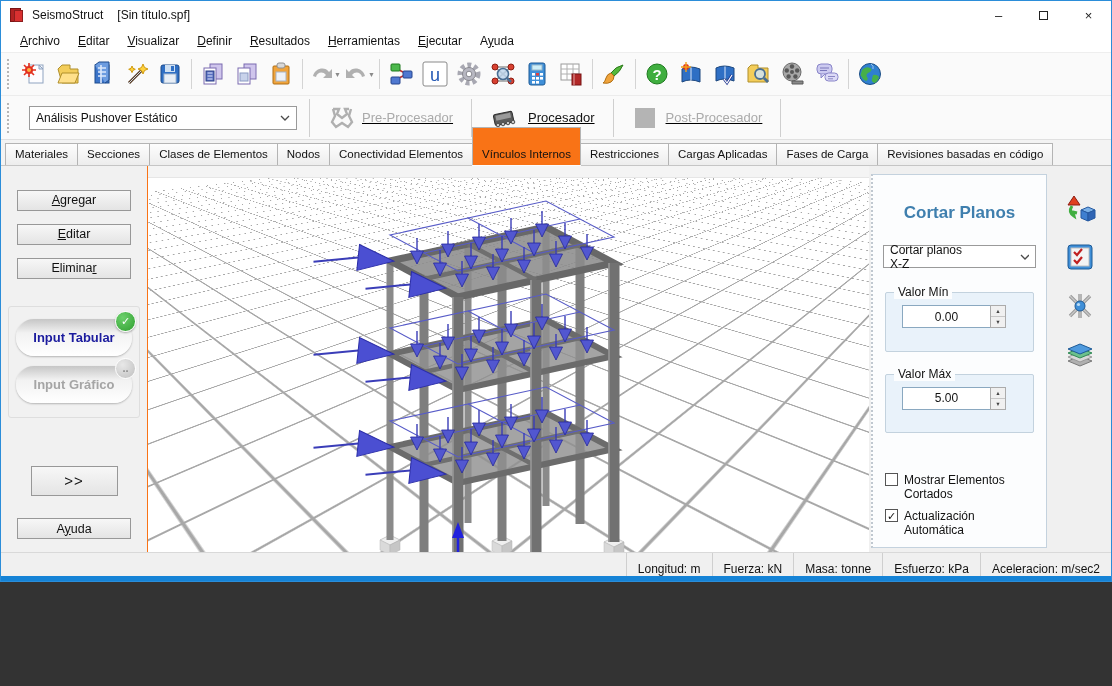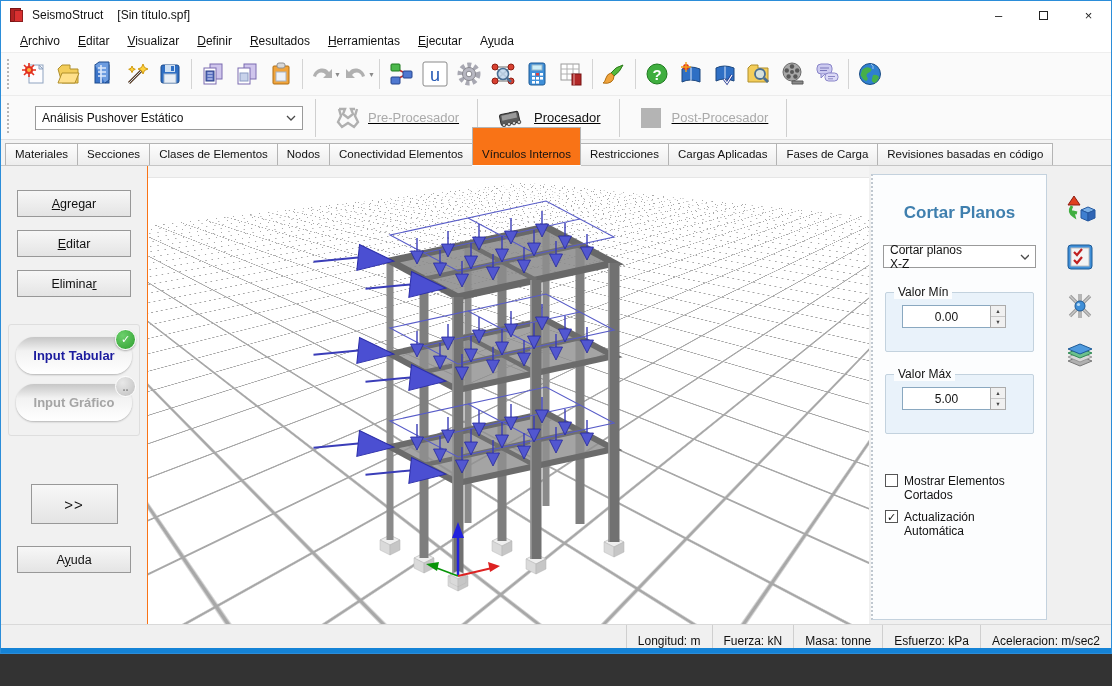--- a/index.html
+++ b/index.html
@@ -1,17 +1,17 @@
 <!DOCTYPE html>
 <html><head>
 <meta charset="utf-8">
 <style>
   html,body{margin:0;padding:0;background:#333;}
   *{box-sizing:border-box;font-family:"Liberation Sans","DejaVu Sans",sans-serif;}
-  .window{position:relative;width:1112px;height:654px;background:#fff;border:1px solid #2b8dd9;display:flex;flex-direction:column;overflow:hidden;}
+  .window{position:relative;width:1112px;height:582px;background:#fff;border:1px solid #2b8dd9;display:flex;flex-direction:column;overflow:hidden;}
   
   .titlebar{height:28px;display:flex;align-items:center;background:#fff;padding-left:8px;flex:0 0 auto;}
   .app-icon{width:16px;height:16px;margin-right:7px;position:relative;flex:0 0 auto;}
   .app-icon .b1{position:absolute;left:1px;top:1px;width:11px;height:14px;background:#b22222;border:1px solid #7a1515;}
   .app-icon .b2{position:absolute;left:5px;top:3px;width:9px;height:12px;background:#d93030;border:1px solid #8d1d1d;}
   .title-text{font-size:12px;color:#111;}
   .title-doc{margin-left:14px;}
   .win-controls{margin-left:auto;display:flex;align-items:center;height:100%;}
   .win-btn{width:45px;height:100%;display:flex;align-items:center;justify-content:center;font-size:13px;color:#222;}
   .win-btn.max span{display:block;width:9px;height:9px;border:1px solid #222;}
@@ -21,21 +21,21 @@
   .accel{text-decoration:underline;}
   
   .toolbar{height:43px;background:#fafafa;display:flex;align-items:center;border-bottom:1px solid #ececec;flex:0 0 auto;padding-left:4px;}
   .gripper{width:6px;height:30px;border-left:2px dotted #b6b6b6;margin:0 4px 0 2px;}
   .tbtn{width:34px;height:36px;display:flex;align-items:center;justify-content:center;border-radius:3px;}
   .tsep{width:1px;height:30px;background:#d4d4d4;margin:0 4px;}
   .caret{font-size:7px;color:#8a8a8a;margin-left:1px;}
   .tbtn svg{display:block;}
   
   .toolbar2{height:44px;background:#fafafa;display:flex;align-items:center;border-bottom:1px solid #e0e0e0;flex:0 0 auto;padding-left:4px;}
-  .analysis-select{width:268px;height:24px;border:1px solid #9a9a9a;background:#fff;display:flex;align-items:center;padding:0 6px;font-size:12px;color:#111;margin-left:18px;}
+  .analysis-select{width:268px;height:24px;border:1px solid #9a9a9a;background:#fff;display:flex;align-items:center;padding:0 6px;font-size:12px;color:#111;margin-left:12px;}
   .analysis-select svg{margin-left:auto;}
   .phase{display:flex;align-items:center;gap:8px;padding:0 18px;height:100%;text-decoration:underline;}
   .phase .lbl{font-size:13px;}
   .phase.disabled .lbl{color:#aaaaaa;}
   .phase.enabled .lbl{color:#111;}
   .vsep{width:1px;height:38px;background:#cfcfcf;}
   
   .tabstrip{height:26px;display:flex;align-items:flex-end;background:#f3f3f3;border-bottom:1px solid #c5c5c5;flex:0 0 auto;padding-left:4px;}
   .tab{font-size:11.5px;color:#111;background:linear-gradient(#fdfdfd,#ededed);border:1px solid #b4b4b4;border-bottom:none;padding:4px 9px 5px;margin-right:-1px;white-space:nowrap;}
   .tab.active{background:#f97316;position:relative;padding-top:20px;z-index:2;box-shadow:0 1px 0 #fcfcfc;}

